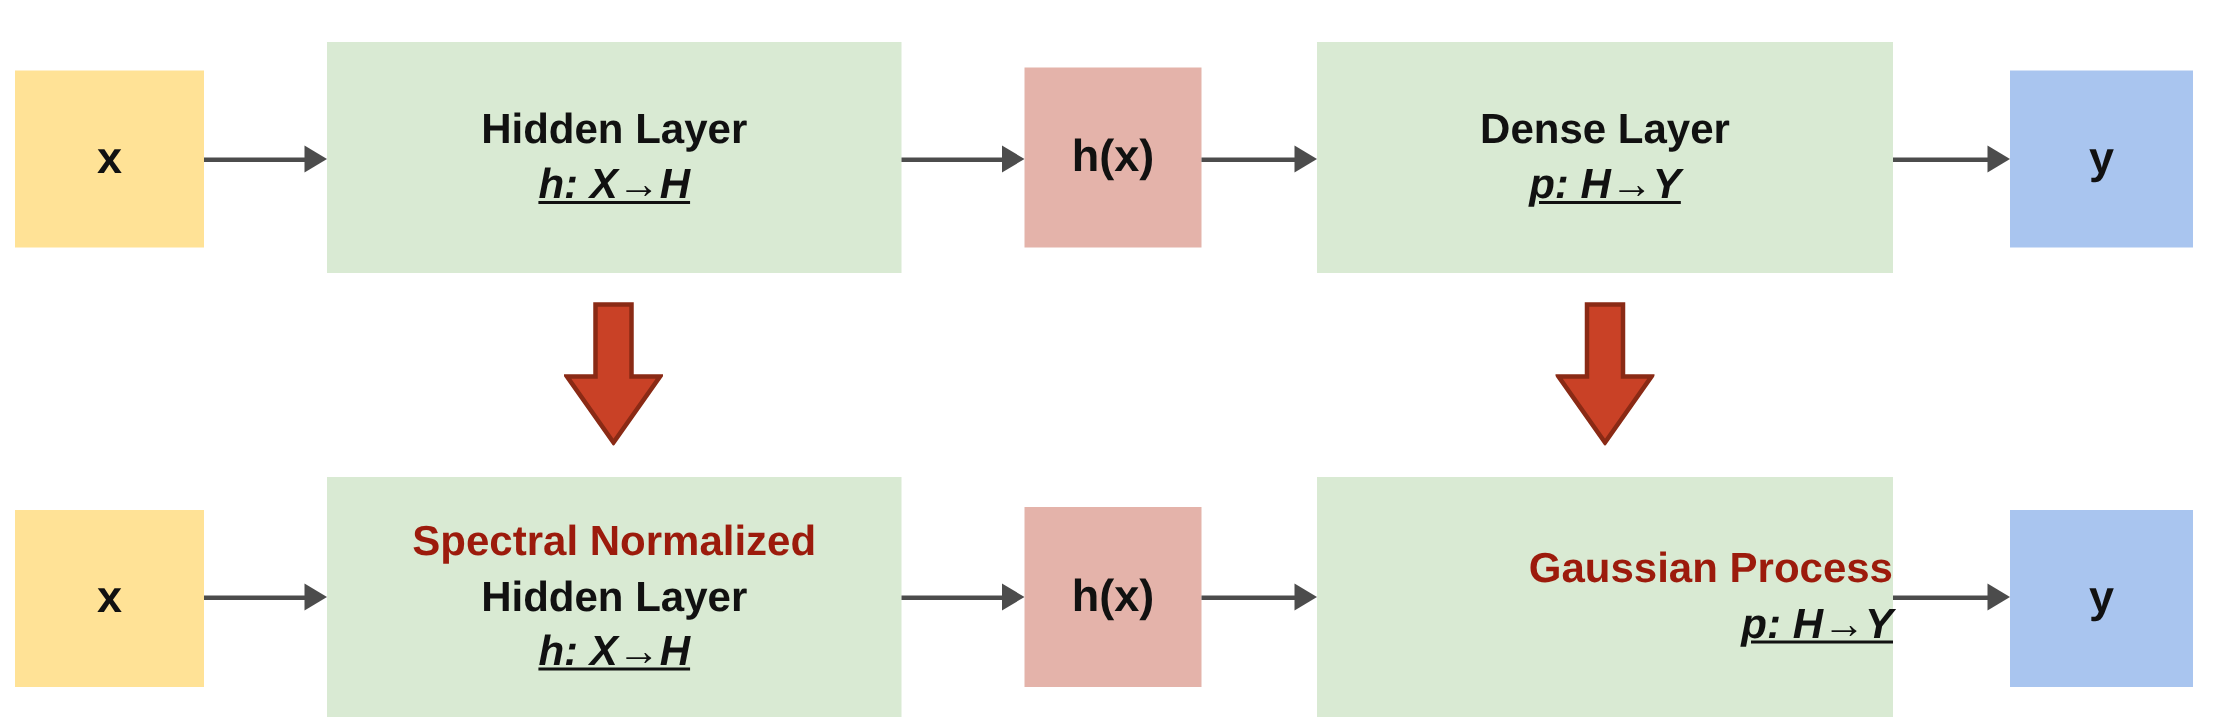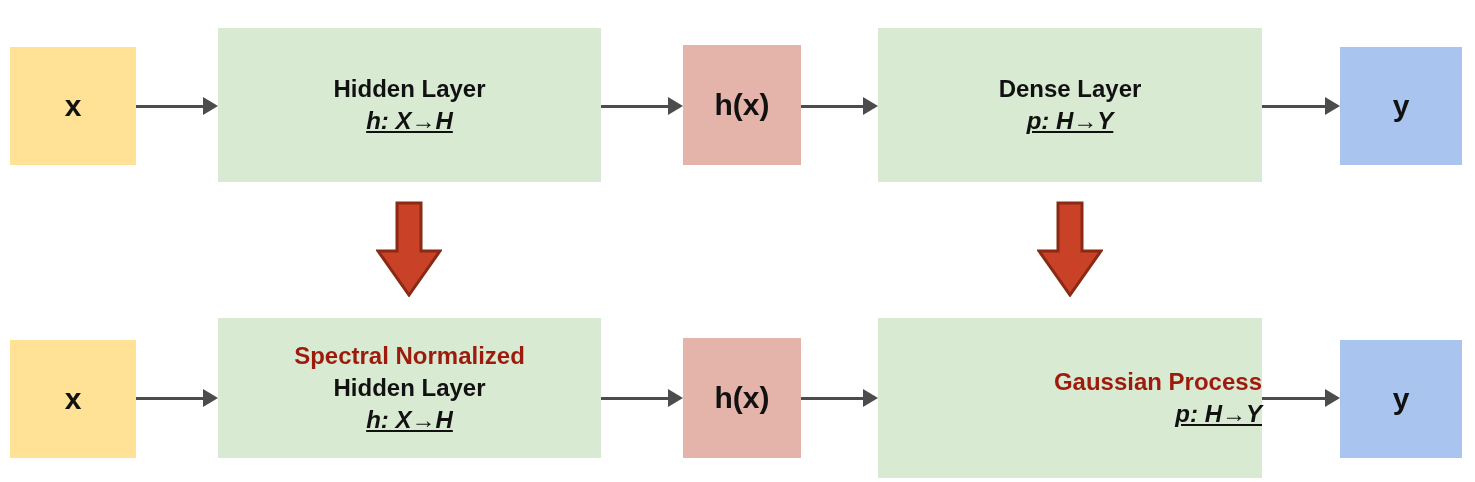--- a/index.html
+++ b/index.html
@@ -27,21 +27,21 @@
   .io-box {
     font-size: 30px;
     font-weight: bold;
     color: #111111;
   }
   .input-box  { background: var(--input-box, #ffe296); }
   .inter-box  { background: var(--intermediate-box, #e4b3aa); }
   .output-box { background: var(--output-box, #a9c5ef); }
   .layer-box  { background: var(--layer-box, #d9ead3); }
   .layer-box .line {
-    font-size: 24px;
+    font-size: 28px;
     font-weight: bold;
     color: #111111;
     line-height: 1.32;
   }
   .layer-box .formula {
     font-style: italic;
     text-decoration: underline;
   }
   .layer-box .highlight {
     color: var(--highlight-text, #9c1b0c);
@@ -143,21 +143,21 @@
 
   <div class="box io-box input-box" style="left:10px; top:340px; width:126px; height:118px;">
     <span>x</span>
   </div>
 
   <div class="h-arrow" style="left:136px; top:398px; width:82px;">
     <span class="shaft"></span>
     <span class="head"></span>
   </div>
 
-  <div class="box layer-box" style="left:218px; top:318px; width:383px; height:140px;">
+  <div class="box layer-box" style="left:218px; top:318px; width:383px; height:160px;">
     <div class="line highlight">Spectral Normalized</div>
     <div class="line">Hidden Layer</div>
     <div class="line formula">h: X→H</div>
   </div>
 
   <div class="h-arrow" style="left:601px; top:398px; width:82px;">
     <span class="shaft"></span>
     <span class="head"></span>
   </div>
 

